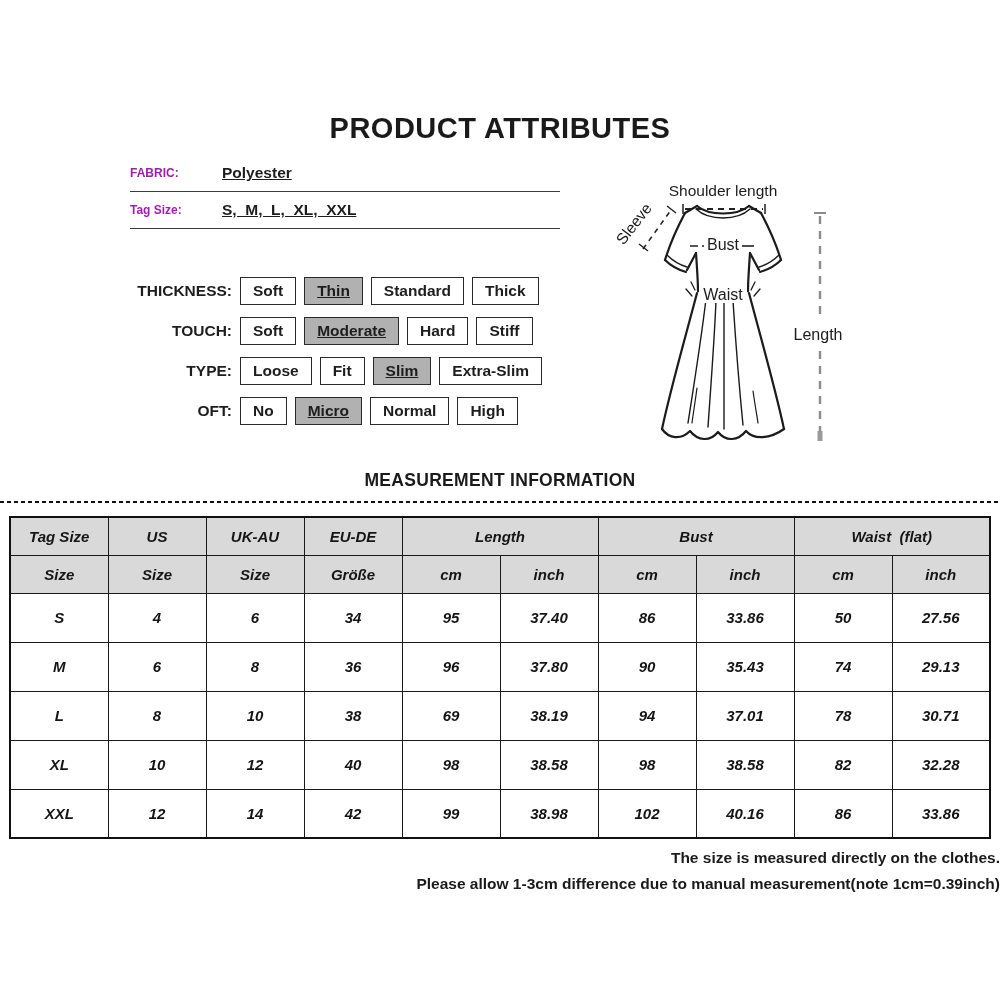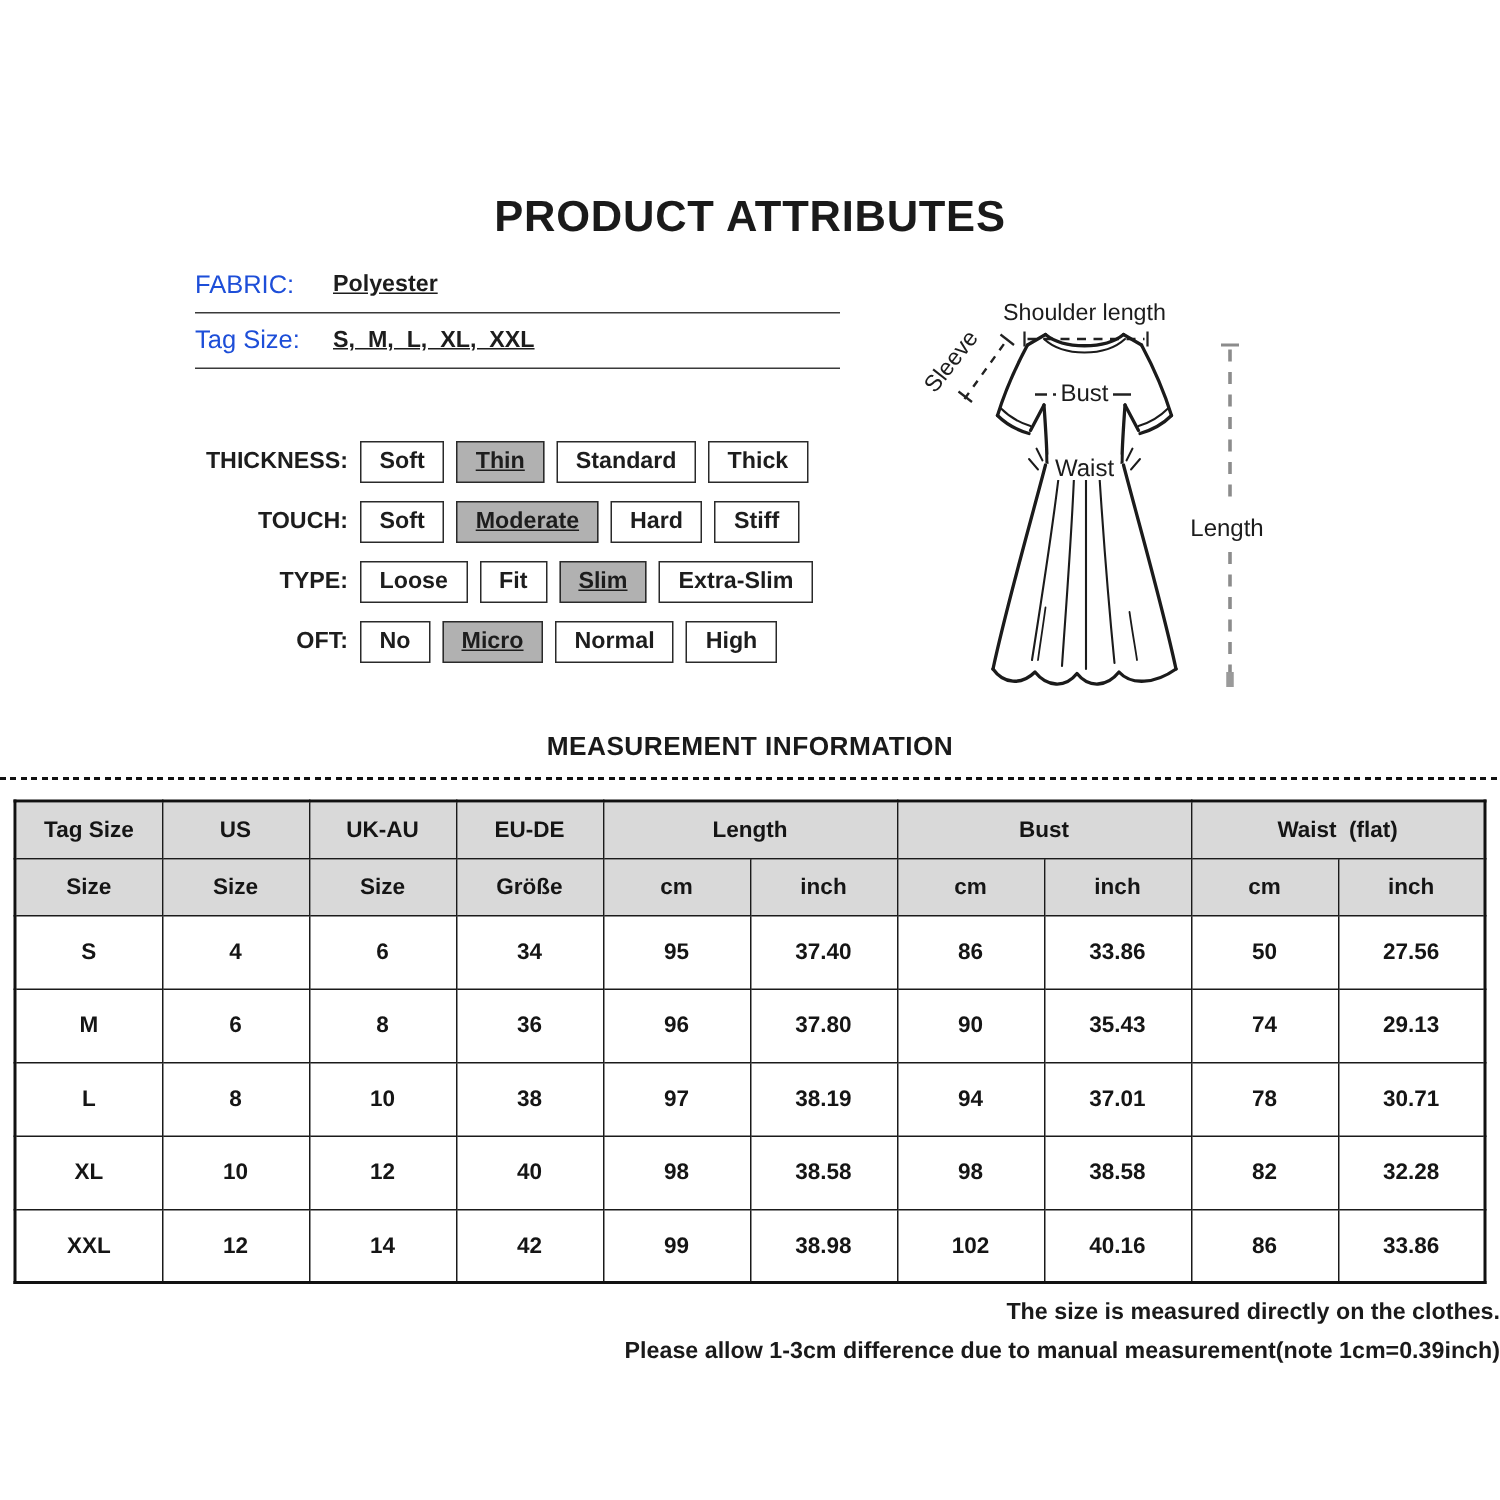--- a/index.html
+++ b/index.html
@@ -1,50 +1,50 @@
 <!DOCTYPE html>
 <html><head>
 <meta charset="utf-8">
 <style>
   * { margin:0; padding:0; box-sizing:border-box; }
   html,body { background:#ffffff; }
   body { font-family:"Liberation Sans","DejaVu Sans",sans-serif; color:#111; }
-  .canvas { position:relative; width:1000px; height:947px; background:#fff; overflow:hidden; margin:17px auto; }
+  .canvas { position:relative; width:1000px; height:947px; background:#fff; overflow:hidden; margin:0 auto; }
 
   
   .page-title { position:absolute; top:112px; left:0; width:1000px; text-align:center;
     font-size:29px; font-weight:700; letter-spacing:0.5px; color:#1a1a1a; }
   .section-title { position:absolute; top:470px; left:0; width:1000px; text-align:center;
     font-size:17.5px; font-weight:700; letter-spacing:0.3px; color:#1a1a1a; }
 
   
   .fields { position:absolute; left:130px; top:155px; width:430px; }
   .field-row { display:flex; align-items:center; height:37px; border-bottom:1.5px solid #3a3a3a; }
-  .field-label { width:92px; font-size:17px; font-weight:400; color:#1d4ed8; }
+  .field-label { width:92px; font-size:12px; font-weight:700; color:#a21caf; }
   .field-value { font-size:15.5px; font-weight:700; color:#1d1d1d; white-space:pre;text-decoration:underline; }
 
   
   .options { position:absolute; left:130px; top:276px; width:470px; }
   .option-row { display:flex; align-items:center; height:30px; margin-bottom:10px; }
   .option-label { width:102px; text-align:right; margin-right:8px; font-size:15.5px; font-weight:700; color:#1d1d1d; flex:none; }
   .chip { border:1.5px solid #2a2a2a; background:#fff; padding:3px 12px; margin-right:8px;
     font-size:15.5px; font-weight:700; color:#1d1d1d; line-height:20px; white-space:nowrap; }
   .chip.selected { background:#b1b1b1;text-decoration:underline; }
 
   
   .diagram { position:absolute; left:605px; top:163px; width:380px; height:300px; }
   .diagram text { font-family:"Liberation Sans","DejaVu Sans",sans-serif; fill:#1c1c1c; }
 
   
   .dotted-divider { position:absolute; left:0; top:501px; width:1000px; height:2px;
     background:repeating-linear-gradient(90deg,#111 0 4px,transparent 4px 7px); }
 
   
   .size-table-wrap { position:absolute; left:9px; top:516px; width:982px; }
-  table.size-table { width:100%; border-collapse:collapse; table-layout:fixed; border:2px solid #111; }
+  table.size-table { width:100%; border-collapse:collapse; table-layout:fixed; border:2px solid #111;font-style:italic; }
   .size-table th, .size-table td { border:1px solid #1a1a1a; text-align:center; vertical-align:middle;
     font-size:15px; font-weight:700; color:#151515; overflow:hidden; }
   .size-table thead th { background:#d9d9d9; height:38px; white-space:pre; }
   .size-table tbody td { height:49px; background:#fff; }
 
   
   .notes { position:absolute; left:0; top:845px; width:1000px; text-align:right; }
   .note-line { font-size:15.5px; font-weight:700; color:#1a1a1a; line-height:26px; }
 </style>
 </head>
@@ -229,21 +229,21 @@
           <td>90</td>
           <td>35.43</td>
           <td>74</td>
           <td>29.13</td>
         </tr>
         <tr>
           <td>L</td>
           <td>8</td>
           <td>10</td>
           <td>38</td>
-          <td>97</td>
+          <td>69</td>
           <td>38.19</td>
           <td>94</td>
           <td>37.01</td>
           <td>78</td>
           <td>30.71</td>
         </tr>
         <tr>
           <td>XL</td>
           <td>10</td>
           <td>12</td>

